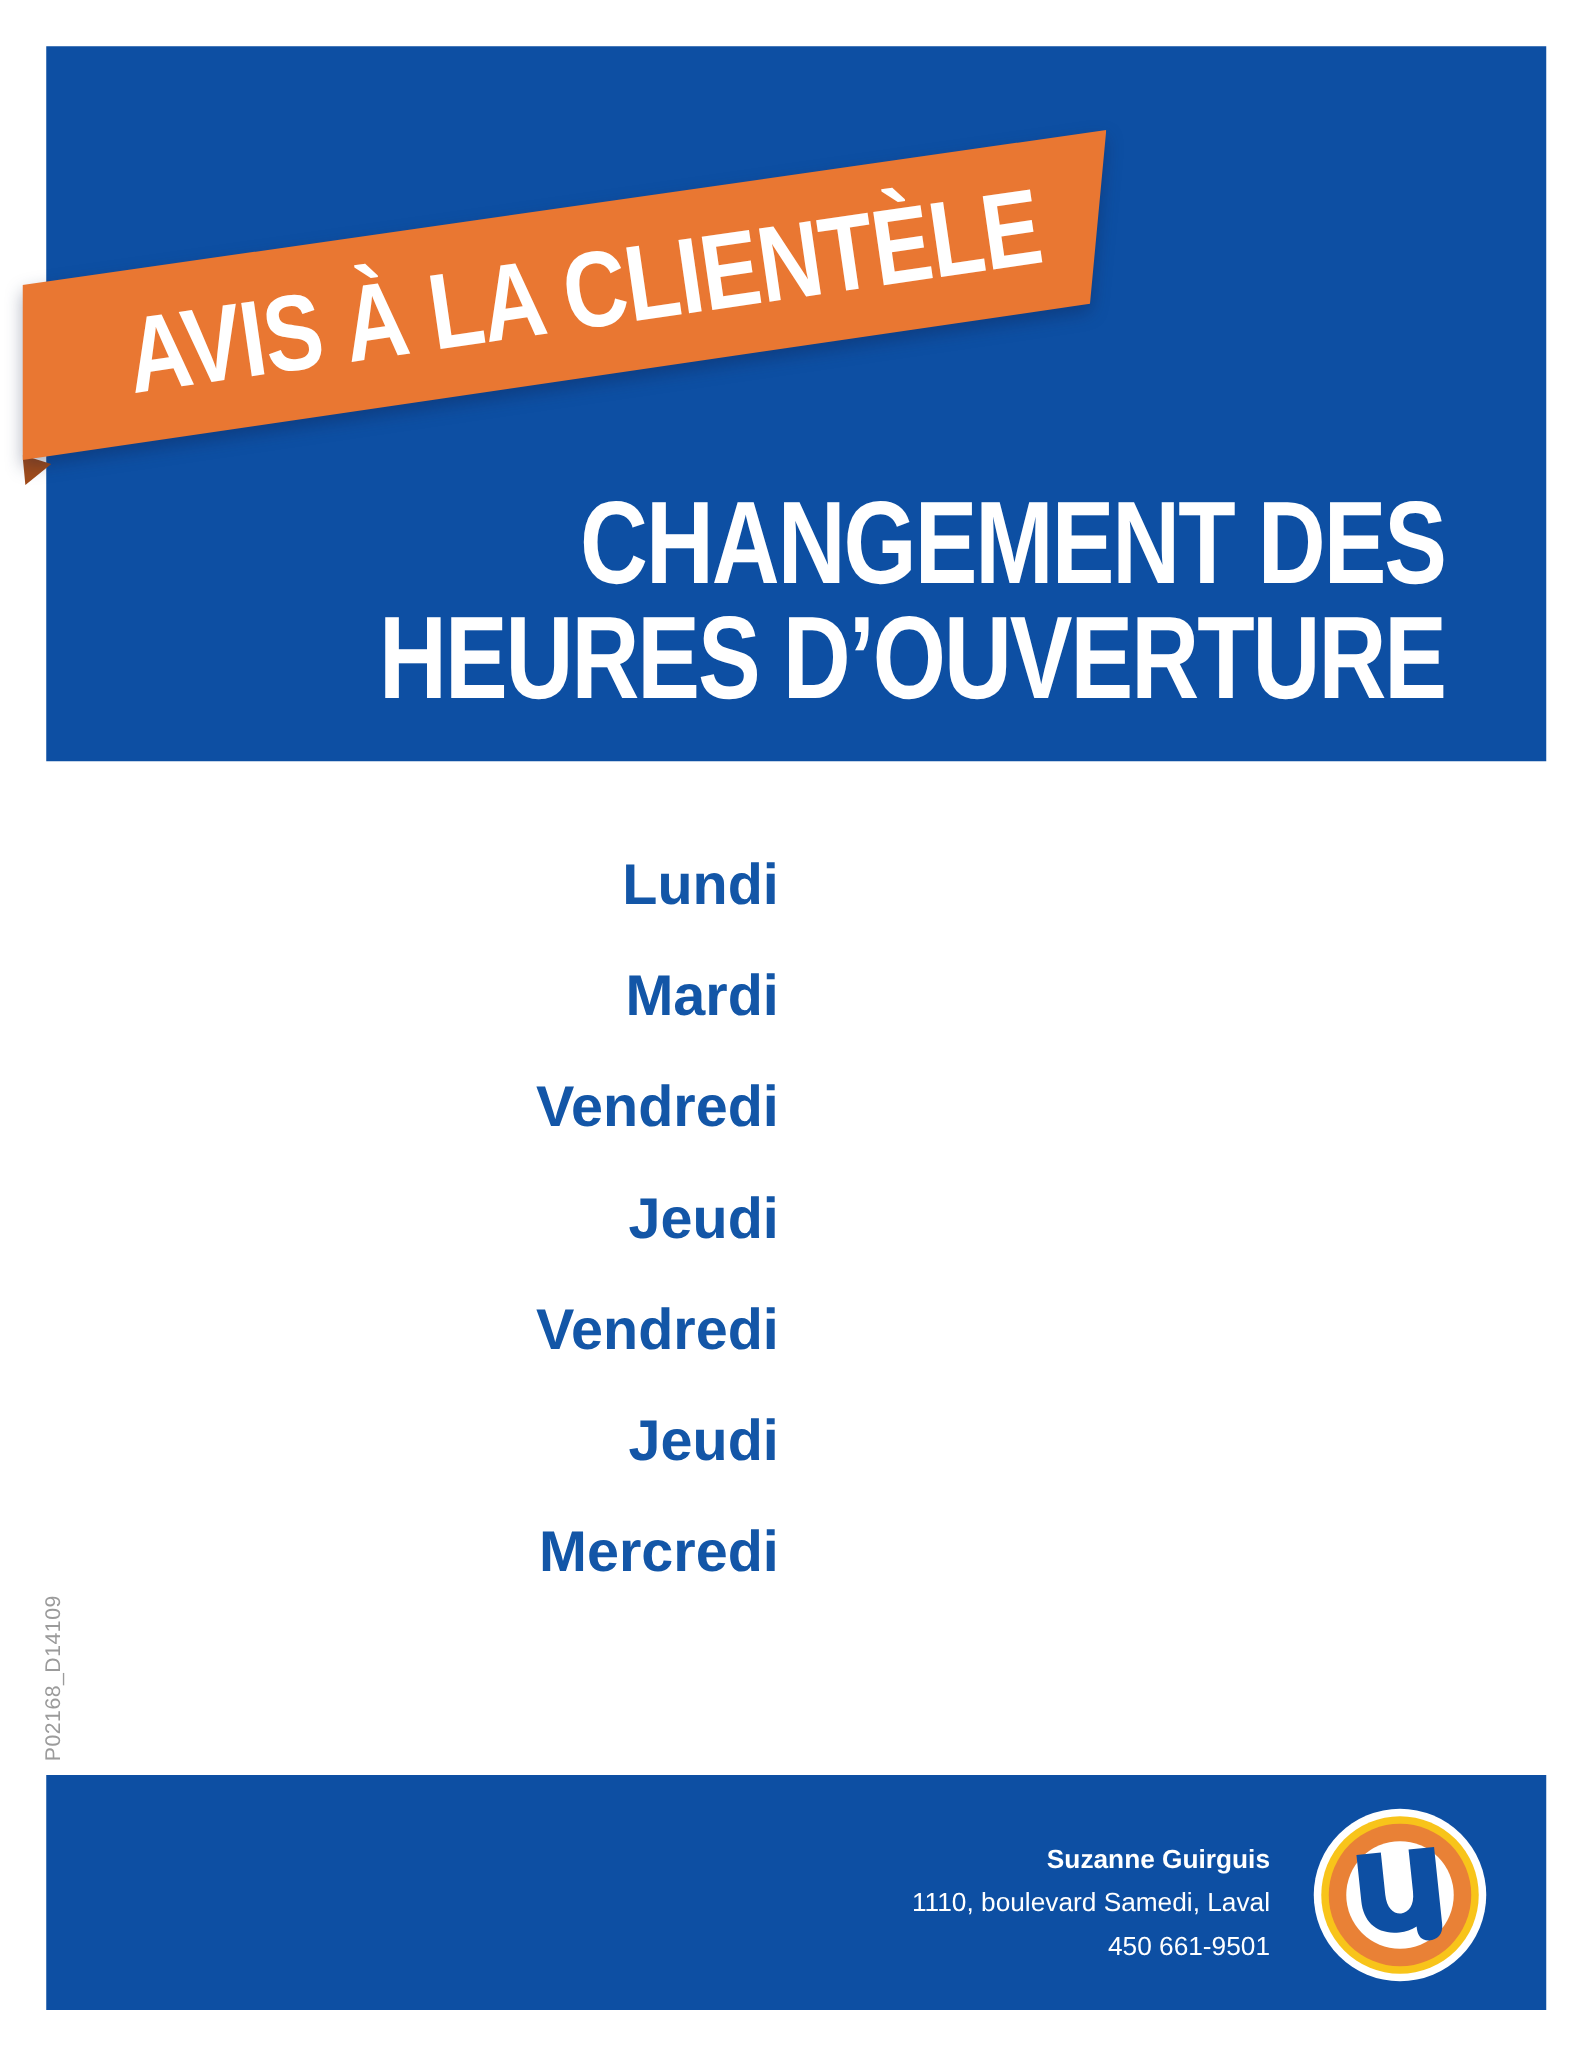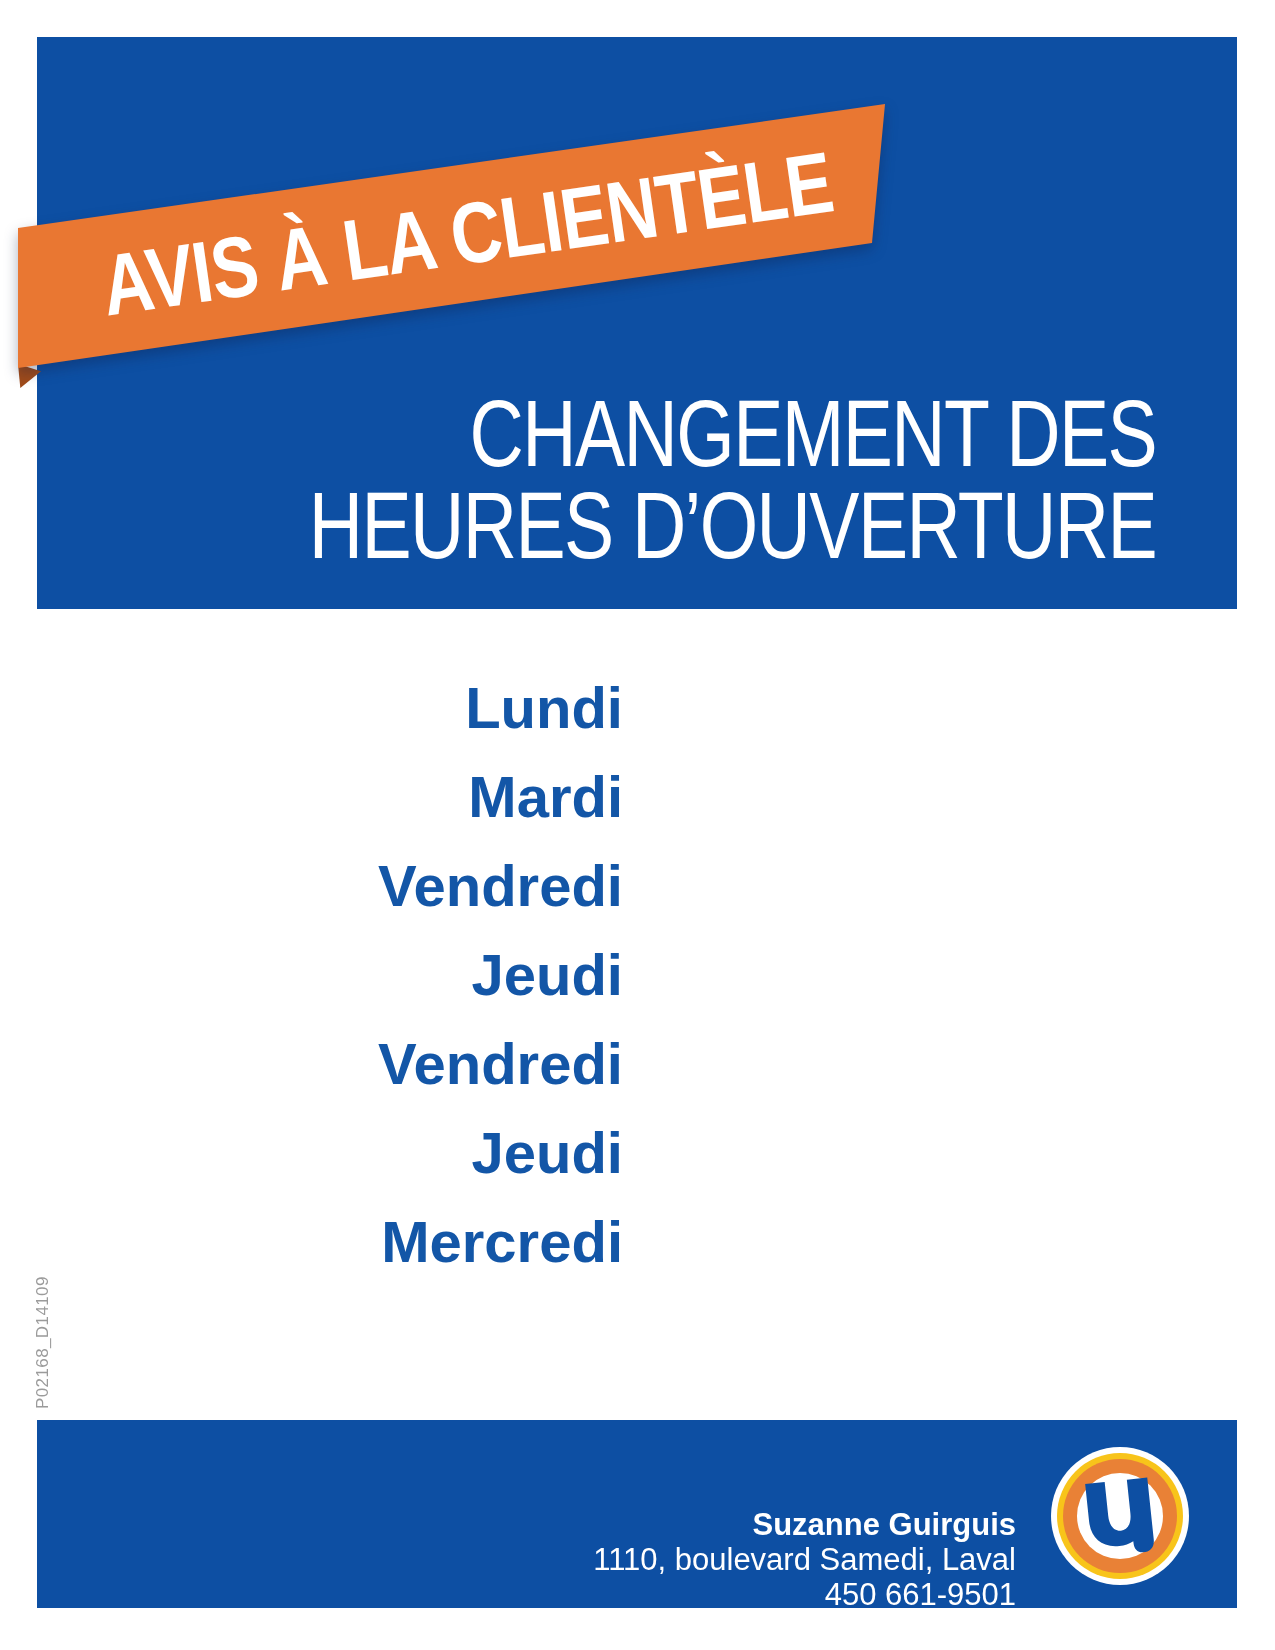--- a/index.html
+++ b/index.html
@@ -34,44 +34,44 @@
     letter-spacing:-1px;
   }
   .ribbon-fold{
     position:absolute;left:18px;top:364px;width:23px;height:24px;
     background:#a04b1a;z-index:2;
     clip-path:polygon(0 0,100% 30%,10% 100%);
   }
   
   .title{
     position:absolute;right:81px;top:351px;text-align:right;
-    color:#ffffff;font-weight:normal;font-size:94px;line-height:92px;
+    color:#ffffff;font-weight:bold;font-size:94px;line-height:92px;
     white-space:nowrap;
   }
   .title .line{transform:scaleX(0.8);transform-origin:100% 50%;letter-spacing:-2px;}
   
   .days{
     position:absolute;right:652px;top:663px;text-align:right;
-    font-size:58px;line-height:89px;font-weight:bold;color:#1356a7;
+    font-size:46px;line-height:89px;font-weight:bold;color:#1356a7;
     white-space:nowrap;letter-spacing:0;
   }
   
   .code{
     position:absolute;left:33px;top:1309px;height:100px;
     writing-mode:vertical-rl;transform:rotate(180deg);
     font-size:17px;color:#9b9b9b;letter-spacing:0.4px;white-space:nowrap;
   }
   
   .footer-panel{
     position:absolute;left:37px;top:1420px;width:1200px;height:188px;
     background:#0d4fa3;
   }
   .footer-text{
     position:absolute;right:221px;top:50px;text-align:right;
-    color:#ffffff;font-size:31px;line-height:35px;white-space:nowrap;margin-top:37px;
+    color:#ffffff;font-size:21px;line-height:35px;white-space:nowrap;
   }
   .footer-text .name{font-weight:bold;}
   
   .logo{
     position:absolute;left:1014px;top:27px;width:138px;height:138px;
     border-radius:50%;background:#ffffff;
     display:flex;align-items:center;justify-content:center;
   }
   .ring-yellow{
     width:126px;height:126px;border-radius:50%;background:#f8c41a;

